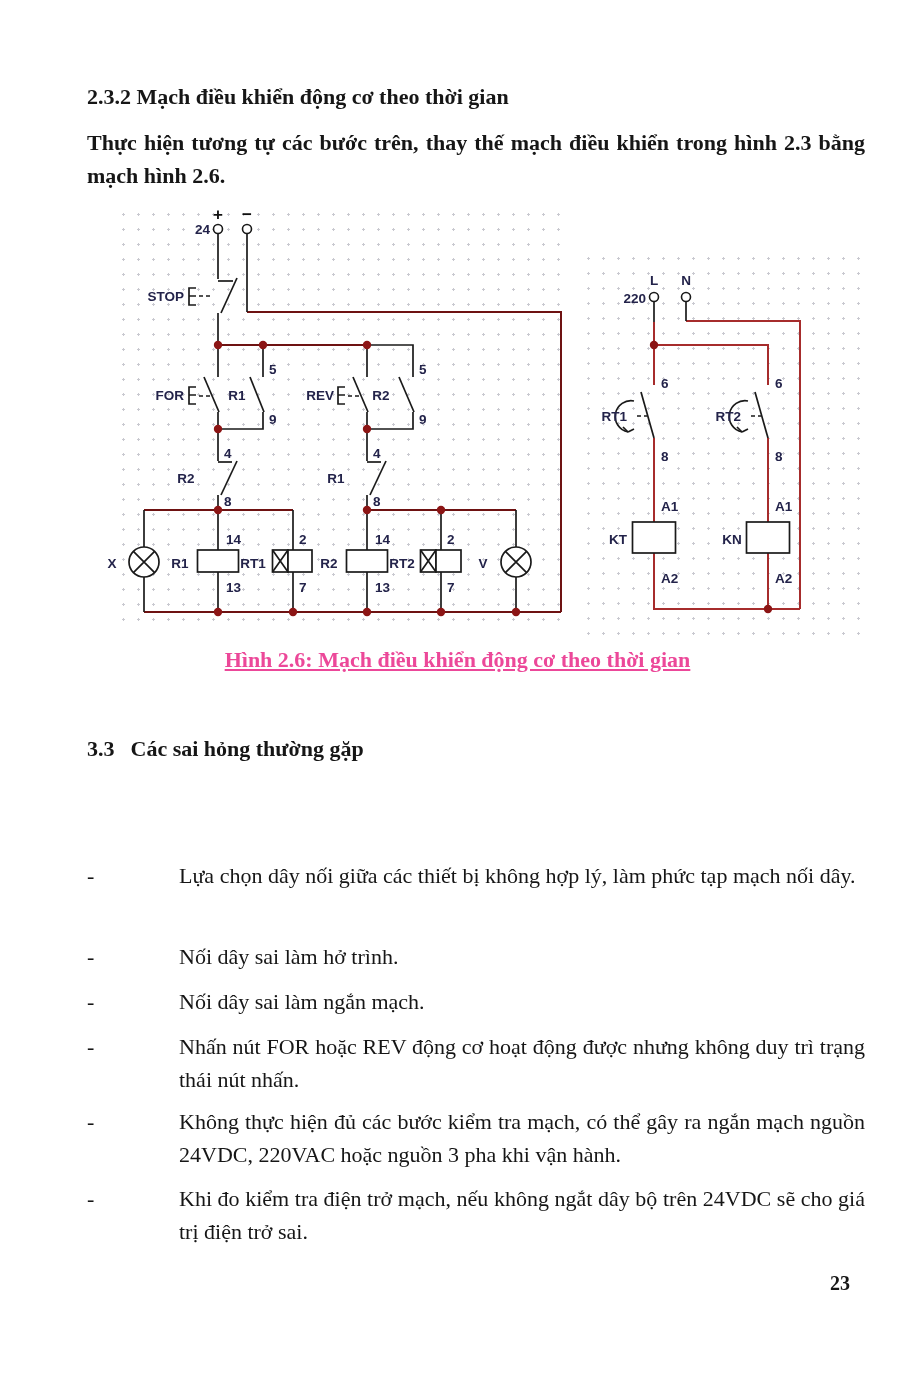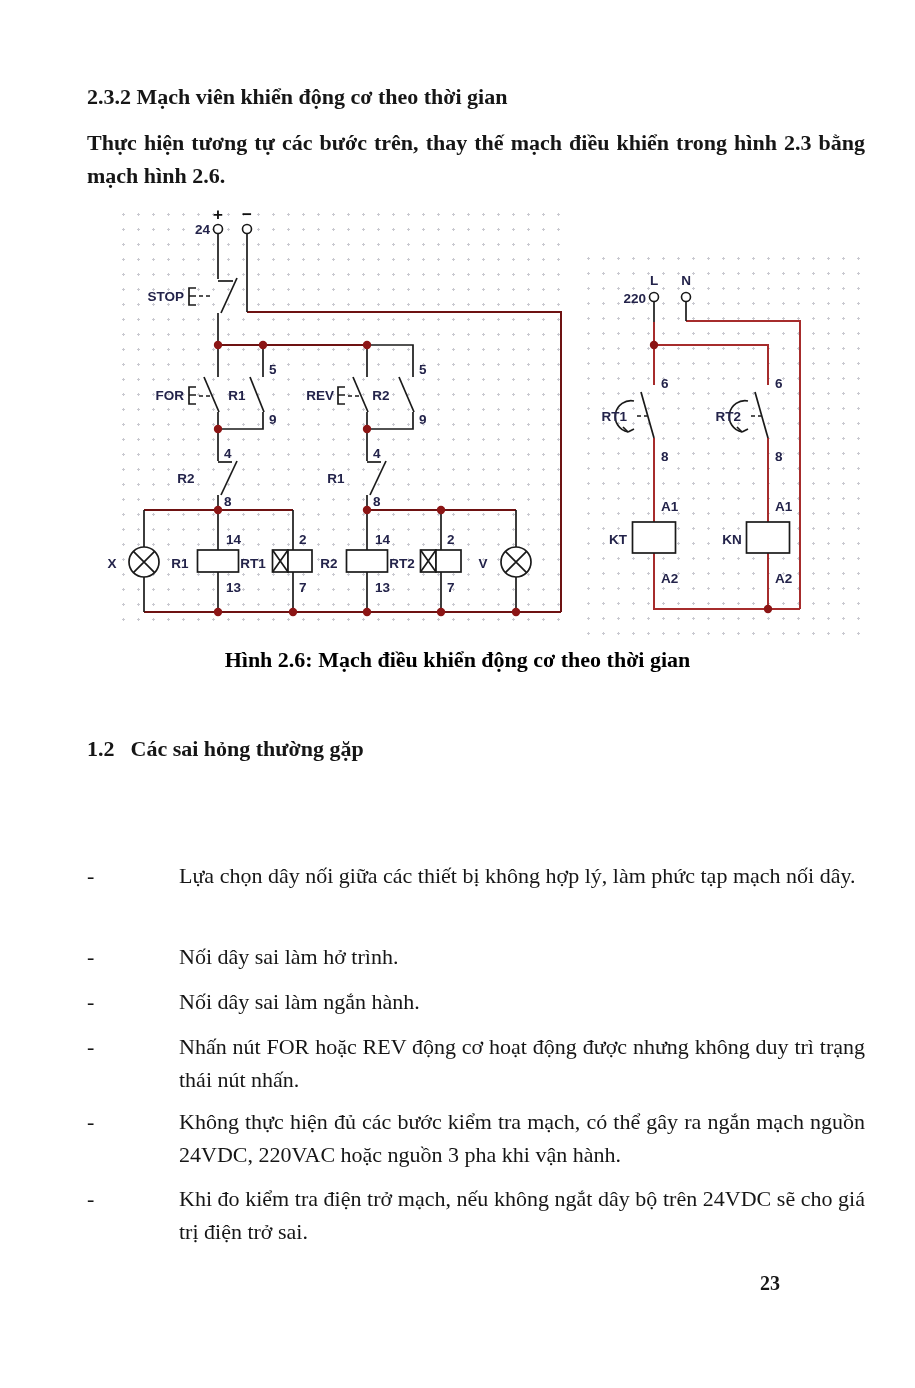--- a/index.html
+++ b/index.html
@@ -6,49 +6,49 @@
   .page{
     position:relative;width:915px;height:1388px;background:#ffffff;
     font-family:"Liberation Serif",serif;color:#161616;overflow:hidden;
   }
   .h1{position:absolute;left:87px;top:84px;font-size:22px;font-weight:bold;white-space:nowrap;}
   .para{position:absolute;left:87px;width:778px;font-size:22px;line-height:33px;text-align:justify;font-weight:bold;}
   .p1{top:126px;}
   .p2{top:780px;padding-left:48px;text-indent:-48px;box-sizing:border-box;}
   .caption{
     position:absolute;left:0;top:647px;width:915px;text-align:center;
-    font-size:22px;font-weight:bold;color:#000000;
+    font-size:22px;font-weight:bold;color:#ec4899;text-decoration:underline;
   }
   .h2{position:absolute;left:87px;top:736px;font-size:22px;font-weight:bold;white-space:nowrap;}
   .h2 .sec-title{margin-left:16px;}
   .li{position:absolute;left:87px;width:778px;display:flex;font-size:22px;line-height:33px;}
   .li .marker{flex:0 0 48px;}
   .li .li-text{flex:1 1 auto;text-align:justify;margin-left:44px;}
   .li1{top:859px;} .li2{top:940px;} .li3{top:985px;}
   .li4{top:1030px;} .li5{top:1105px;} .li6{top:1182px;}
-  .pagenum{position:absolute;left:760px;top:1272px;width:90px;text-align:left;font-size:20px;font-weight:bold;}
+  .pagenum{position:absolute;left:760px;top:1272px;width:90px;text-align:right;font-size:20px;font-weight:bold;}
   .grid{
     position:absolute;
     background-image:radial-gradient(circle,#c9c9d0 1.1px,transparent 1.3px);
     background-size:15px 15px;background-position:3px 3px;
   }
   .grid-left{left:113px;top:204px;width:457px;height:424px;}
   .grid-right{left:578px;top:248px;width:294px;height:392px;}
   svg.circuit{position:absolute;left:0;top:0;}
   svg.circuit text{
     font-family:"Liberation Sans",sans-serif;font-size:13.5px;font-weight:600;fill:#23234a;
   }
   svg.circuit text.big{font-size:17px;font-weight:bold;fill:#111;}
 </style>
 </head>
 <body>
 
 <div class="page">
 
-  <div class="h1">2.3.2 Mạch viên khiển động cơ theo thời gian</div>
+  <div class="h1">2.3.2 Mạch điều khiển động cơ theo thời gian</div>
   <div class="para p1">Thực hiện tương tự các bước trên, thay thế mạch điều khiển trong hình 2.3 bằng mạch hình 2.6.</div>
 
   <div class="grid grid-left"></div>
   <div class="grid grid-right"></div>
 
   <svg class="circuit" width="915" height="660" viewBox="0 0 915 660">
 
     <g fill="none" stroke-width="2" stroke="#6e1212">
       <path d="M247,312 H561 V612"></path>
       <path d="M218,345 H367"></path>
@@ -238,35 +238,35 @@
       <text x="618" y="544" text-anchor="middle">KT</text>
       <text x="732" y="544" text-anchor="middle">KN</text>
       <text x="661" y="583">A2</text>
       <text x="775" y="583">A2</text>
     </g>
   </svg>
 
   <div class="caption">Hình 2.6: Mạch điều khiển động cơ theo thời gian</div>
 
   <div class="h2">
-    <span>1.2</span><span class="sec-title">Các sai hỏng thường gặp</span>
+    <span>3.3</span><span class="sec-title">Các sai hỏng thường gặp</span>
   </div>
 
 
   <div class="li li1">
     <span class="marker">-</span>
     <span class="li-text">Lựa chọn dây nối giữa các thiết bị không hợp lý, làm phức tạp mạch nối dây.</span>
   </div>
   <div class="li li2">
     <span class="marker">-</span>
     <span class="li-text">Nối dây sai làm hở trình.</span>
   </div>
   <div class="li li3">
     <span class="marker">-</span>
-    <span class="li-text">Nối dây sai làm ngắn hành.</span>
+    <span class="li-text">Nối dây sai làm ngắn mạch.</span>
   </div>
   <div class="li li4">
     <span class="marker">-</span>
     <span class="li-text">Nhấn nút FOR hoặc REV động cơ hoạt động được nhưng không duy trì trạng thái nút nhấn.</span>
   </div>
   <div class="li li5">
     <span class="marker">-</span>
     <span class="li-text">Không thực hiện đủ các bước kiểm tra mạch, có thể gây ra ngắn mạch nguồn 24VDC, 220VAC hoặc nguồn 3 pha khi vận hành.</span>
   </div>
   <div class="li li6">

